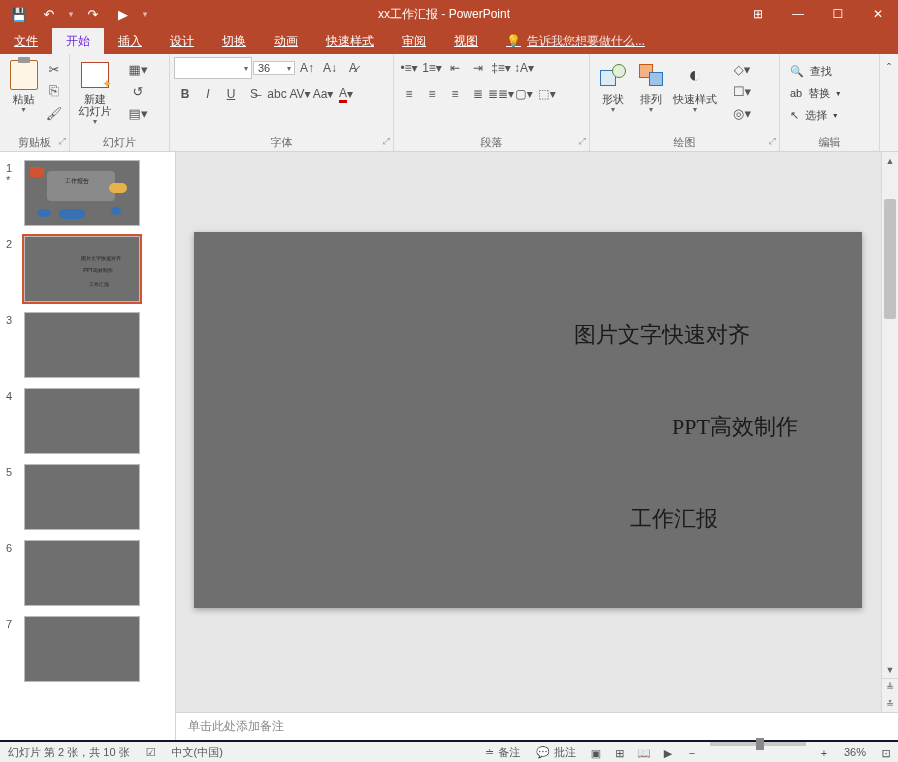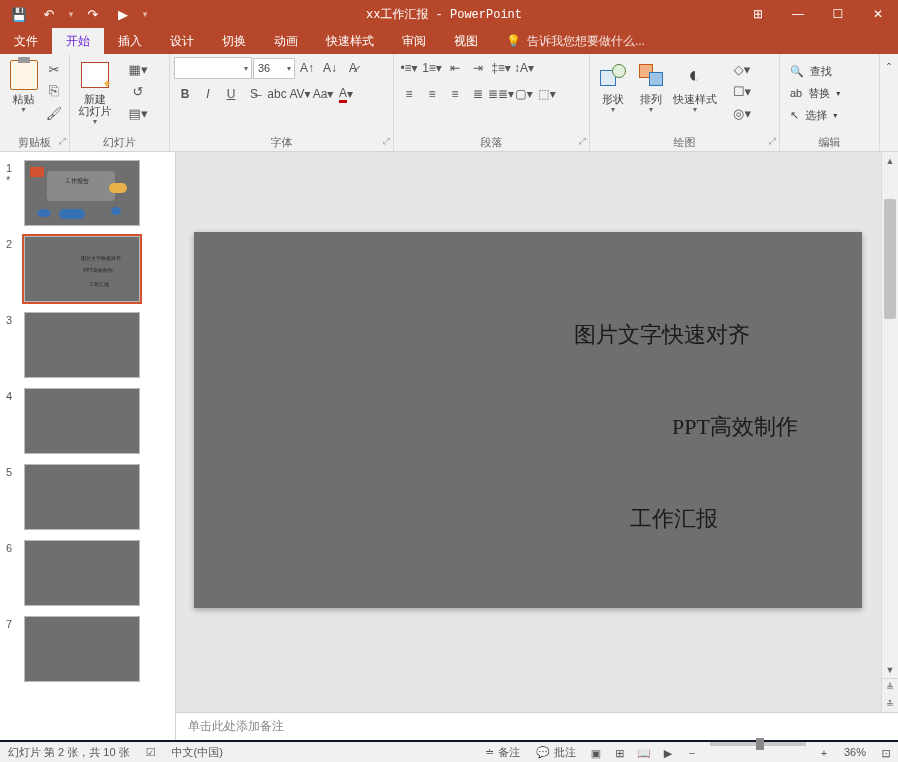--- a/index.html
+++ b/index.html
@@ -3,26 +3,26 @@
 <meta charset="utf-8">
 <style>
 * { margin: 0; padding: 0; box-sizing: border-box; font-family: "Microsoft YaHei", "Segoe UI", sans-serif; user-select: none; }
 html, body { width: 898px; height: 762px; overflow: hidden; background: #fff; }
 
 
 .titlebar { height: 28px; background: #b7472a; display: flex; align-items: center; color: #fff; font-size: 12px; }
 .qat { display: flex; align-items: center; gap: 4px; padding-left: 6px; }
 .qat-btn { width: 26px; height: 24px; display: flex; align-items: center; justify-content: center; color: #fff; font-size: 13px; }
 .qat-sep { width: 10px; text-align:center; color: rgba(255,255,255,.6); font-size: 9px; }
-.title-text { flex: 1; text-align: center; font-size: 12px; font-family: Liberation Mono, monospace; }
+.title-text { flex: 1; text-align: center; font-size: 12px; }
 .winbtns { display: flex; }
 .winbtn { width: 40px; height: 28px; display: flex; align-items: center; justify-content: center; font-size: 12px; }
 
 
-.tabrow { height: 26px; background: #b7472a; display: flex; align-items: stretch; color: #fff; font-size: 12px; }
+.tabrow { height: 26px; background: #b7472a; display: flex; align-items: stretch; color: #fff; font-size: 12px; text-decoration: underline; }
 .tab { padding: 0 14px; display: flex; align-items: center; cursor: pointer; }
 .tab.active { background: #f1f1f1; color: #6d28d9; }
 .tellme { display: flex; align-items: center; gap: 6px; padding-left: 14px; color: rgba(255,255,255,.85); font-size: 12px; }
 .tellme .bulb { font-size: 12px; }
 .acct { margin-left: auto; display: flex; align-items: center; }
 .acct .login { padding: 0 12px; display:flex; align-items:center; }
 .acct .share { background: #9a3c22; padding: 0 10px; display: flex; align-items: center; gap: 4px; }
 
 
 .ribbon { height: 98px; background: #f1f1f1; border-bottom: 1px solid #d4d4d4; display: flex; font-size: 11px; color: #444; }
@@ -32,21 +32,21 @@
 .group-label .dl { position: absolute; right: 3px; top: 1px; font-size: 9px; color: #888; }
 
 .bigbtn { width: 42px; display: flex; flex-direction: column; align-items: center; padding-top: 2px; cursor:pointer; }
 .bigbtn .ico { width: 32px; height: 32px; display:flex; align-items:center; justify-content:center; font-size: 22px; }
 .bigbtn .lbl { font-size: 11px; line-height: 12px; text-align:center; margin-top: 2px; }
 .bigbtn .dd { font-size: 8px; color:#666; }
 
 .minicol { display: flex; flex-direction: column; gap: 2px; padding-top: 2px; }
 .minibtn { width: 22px; height: 20px; display:flex; align-items:center; justify-content:center; font-size: 13px; color:#555; cursor:pointer; }
 .fontname { width: 78px; height:22px; border:1px solid #c5c5c5; background:#fff; font-size:11px; padding-left:4px; display:flex; align-items:center; justify-content:space-between; }
-.fontsize { width: 42px; height:21px; border:1px solid #c5c5c5; background:#fff; font-size:11px; padding-left:4px; display:flex; align-items:center; justify-content:space-between; }
+.fontsize { width: 42px; height:14px; border:1px solid #c5c5c5; background:#fff; font-size:11px; padding-left:4px; display:flex; align-items:center; justify-content:space-between; }
 .dd-ar { font-size:8px; color:#666; padding-right:3px; }
 
 .row { display:flex; gap:1px; align-items:center; }
 .sqbtn { width:22px; height:22px; display:flex; align-items:center; justify-content:center; font-size:12px; color:#555; cursor:pointer; }
 
 .listbtn { height:22px; padding: 0 6px; display:flex; align-items:center; gap:6px; font-size:11px; cursor:pointer; }
 
 
 .workspace { display:flex; height: calc(762px - 28px - 26px - 98px - 22px); }
 

